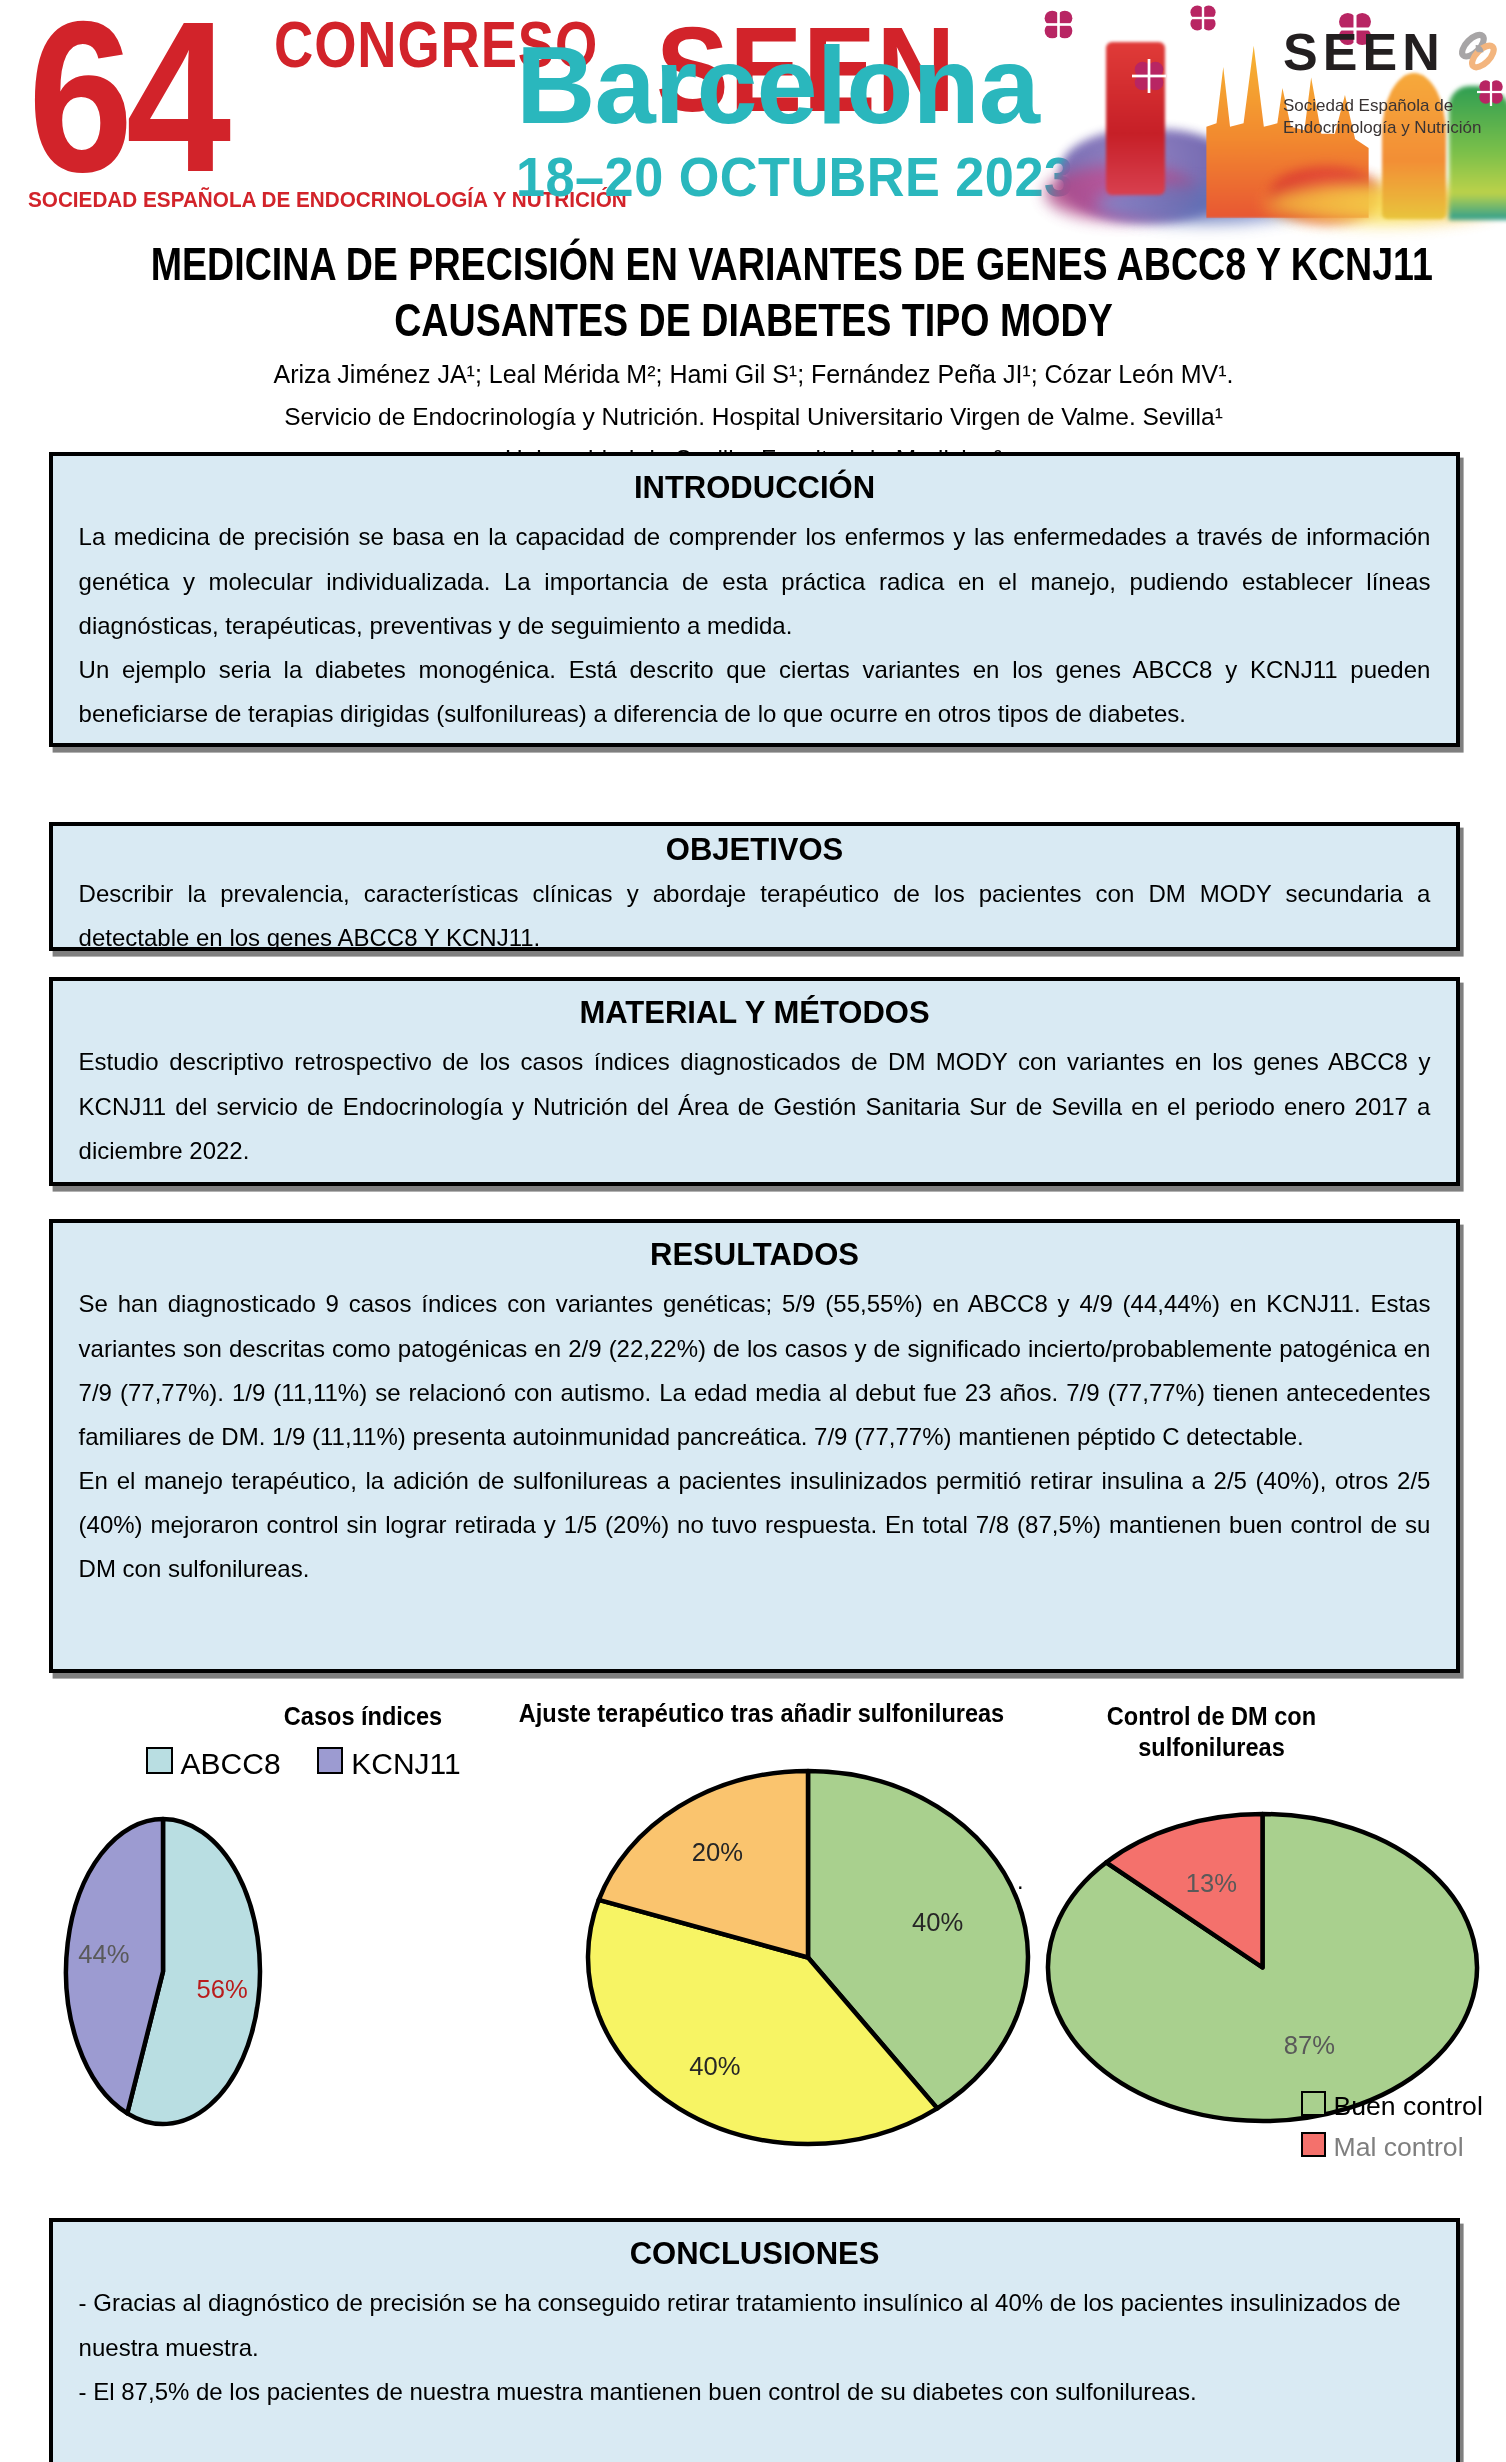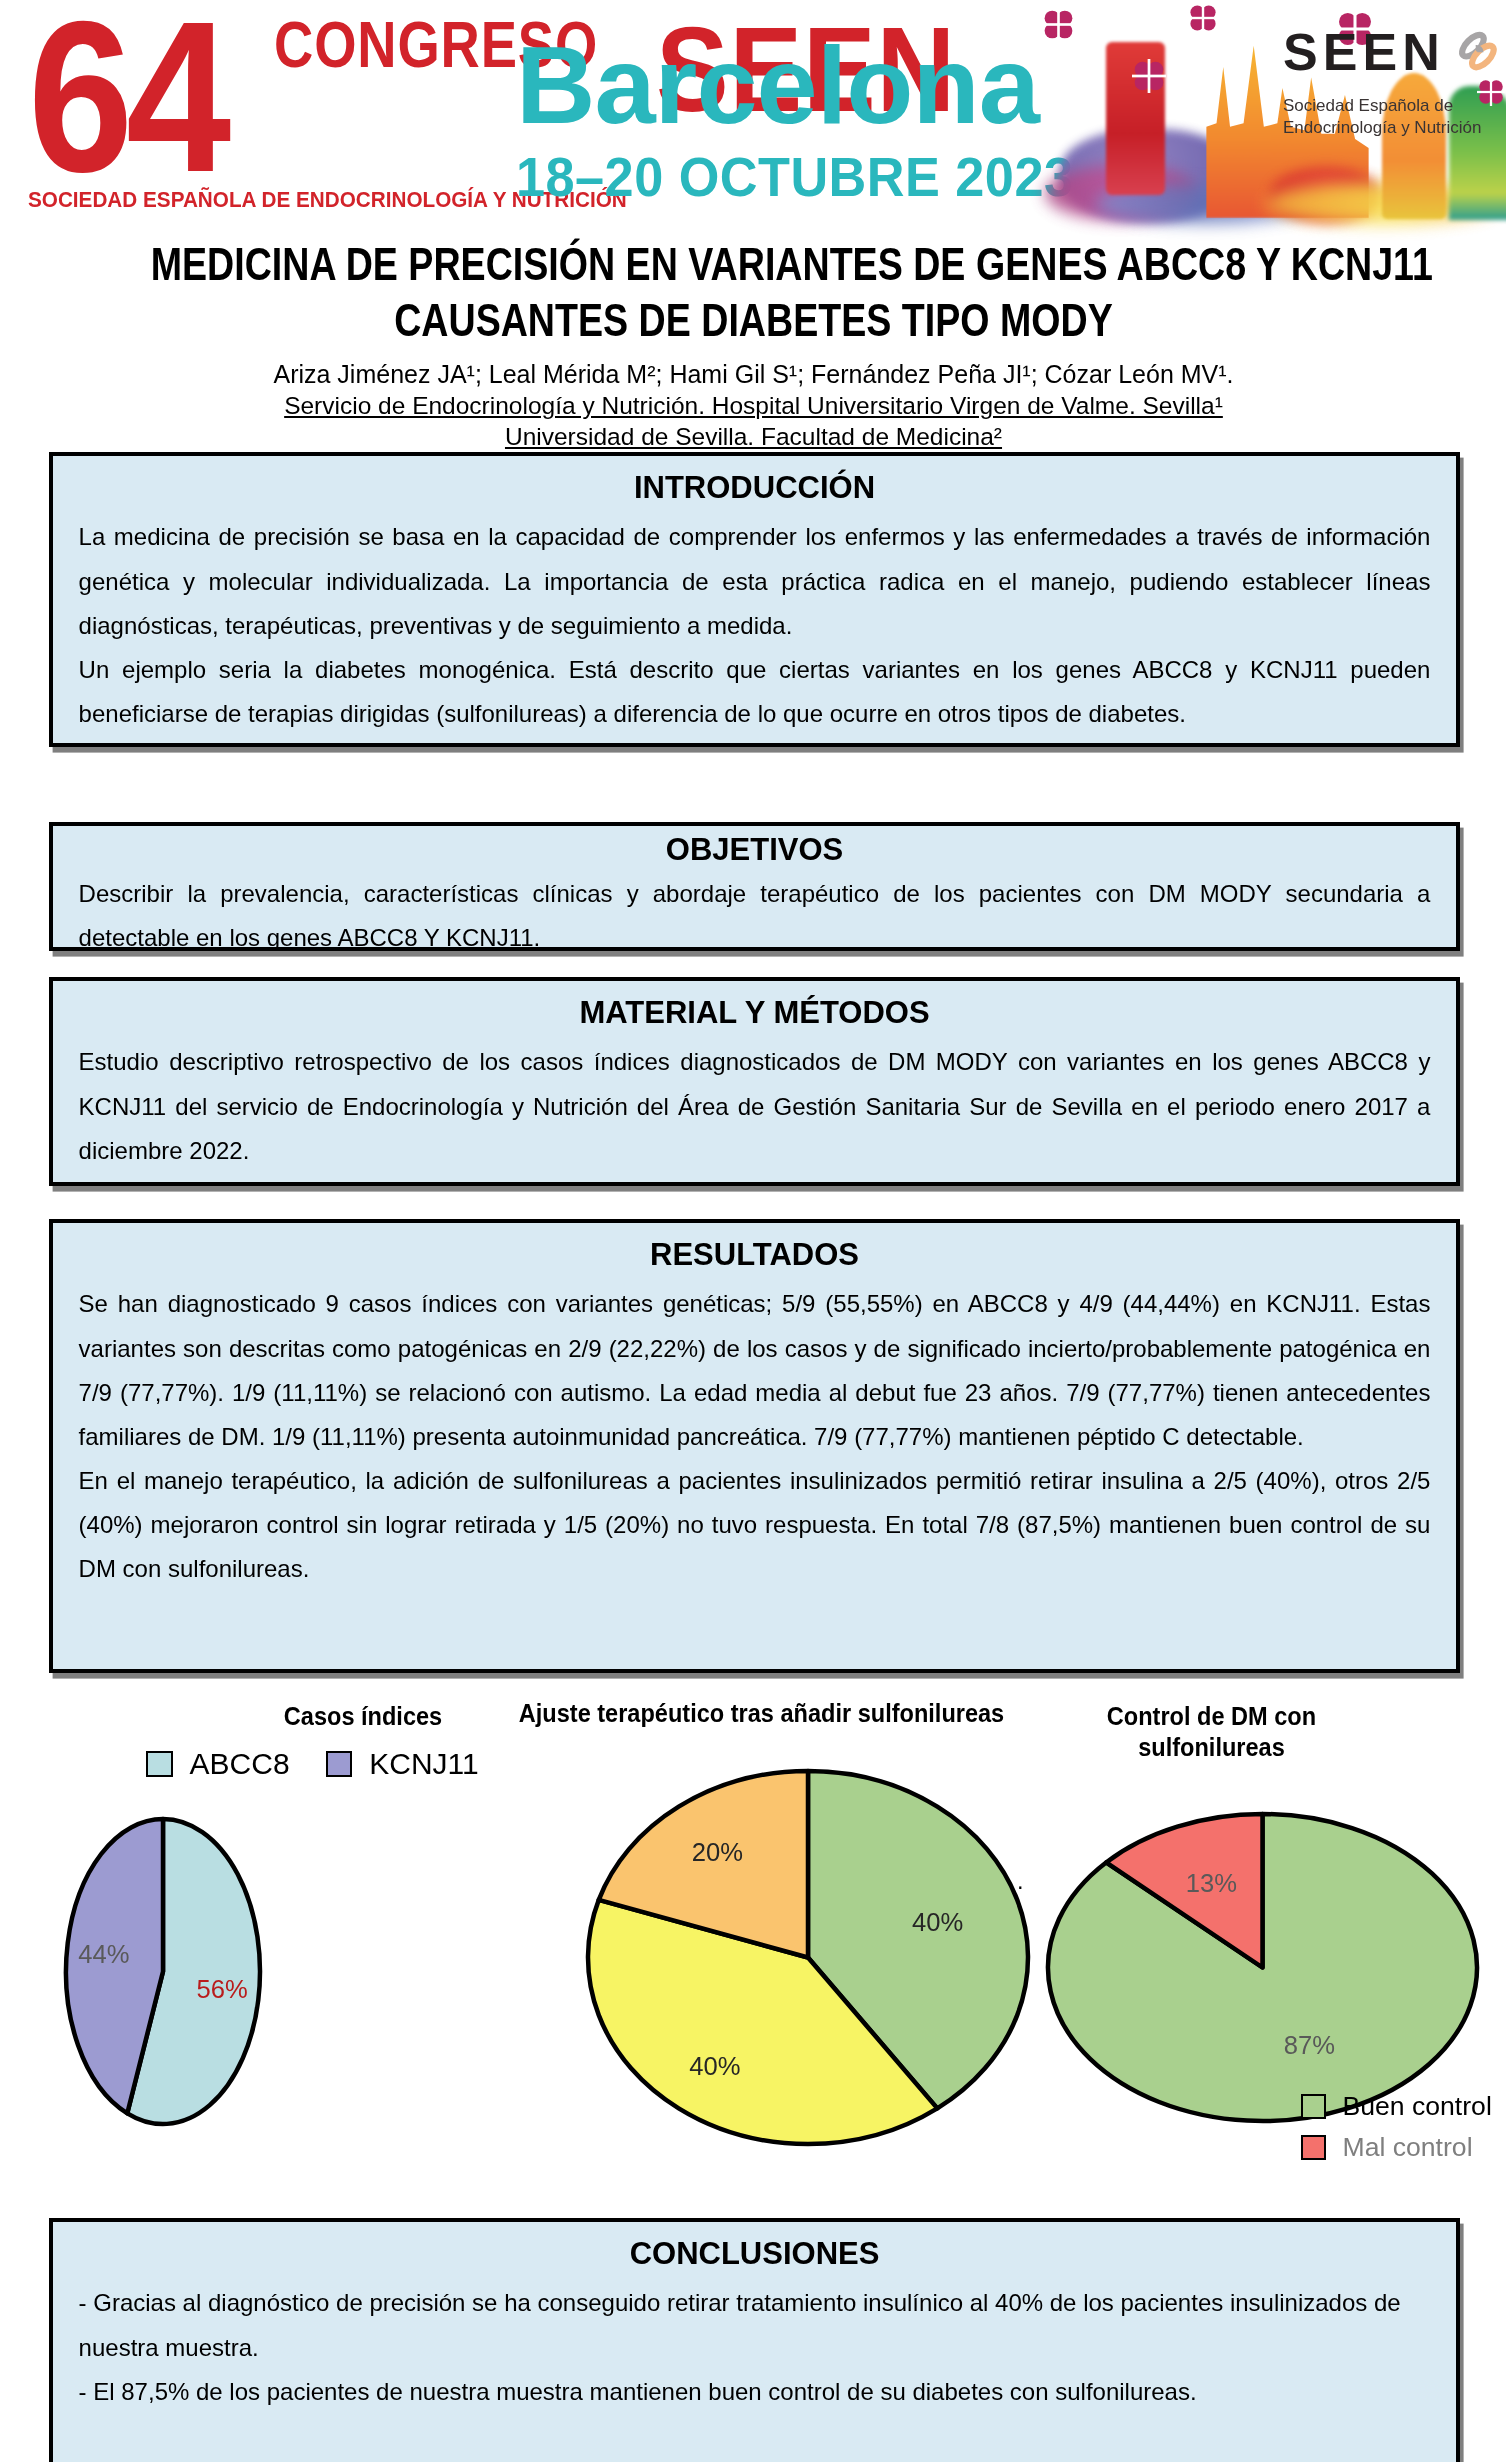--- a/index.html
+++ b/index.html
@@ -61,21 +61,21 @@
   .seen-row{ display:flex; align-items:center; gap:8.2px; }
   .seen-word{ font-size:52px; font-weight:bold; letter-spacing:5.1px; color:#231f20; }
   .seen-knot{ width:77px; height:77px; }
   .seen-sub{ margin-top:5.1px; font-size:17px; color:#3a3434; line-height:1.28; }
 
   
   .title-block{ position:absolute; left:0; top:236px; width:1507px; text-align:center; }
   .title-line{ font-size:47px; font-weight:bold; white-space:nowrap;
                transform:scaleX(.8); transform-origin:50% 50%; line-height:1.2; }
   .authors{ font-size:25px; margin-top:11.2px; }
-  .affil{ font-size:24.5px; margin-top:3px;text-decoration:underline; }
+  .affil{ font-size:24.5px; margin-top:14px; }
 
   
   .box{ position:absolute; left:49px; width:1411px; background:#d9eaf3;
         border:4.1px solid #000; box-shadow:3.6px 5.6px 0 rgba(0,0,0,.5);
         padding:8.2px 25.6px 10.2px; overflow:hidden; }
   .box h2{ text-align:center; font-size:31px; font-weight:bold; margin:6.1px 0 9.2px; }
   .box p{ font-size:24px; line-height:1.84; text-align:justify; }
   .box p.bullet{ text-align:left; }
   #box-intro{ top:452px; height:295px; }
   #box-objetivos{ top:822px; height:129px; padding-top:3.1px; }
@@ -93,21 +93,21 @@
   .stray-dot{ position:absolute; left:1017px; top:1868px; font-size:23.5px; }
 
   .pie{ position:absolute; }
   .pie svg{ display:block; width:100%; height:100%; overflow:visible; }
   #pie1{ left:66px;  top:1819px; width:194px; height:305px; }
   #pie2{ left:588px; top:1771px; width:440px; height:373px; }
   #pie3{ left:1048px; top:1814px; width:429px; height:307px; }
   .pie-label{ position:absolute; transform:translate(-50%,-50%); font-size:25.6px; }
 
   .legend{ position:absolute; display:flex; align-items:center; }
-  .li{ display:flex; align-items:center; gap:17px; }
+  .li{ display:flex; align-items:flex-start; gap:8px; }
   .sw{ display:inline-block; border:2px solid #000; }
   #legend1{ left:146px; top:1747px; gap:36px; font-size:30px; }
   #legend1 .sw{ width:26.6px; height:26.6px; }
   #legend2{ left:0; top:2167px; width:1507px; justify-content:center; gap:22.5px; font-size:24.5px; }
   #legend2 .sw{ width:23.5px; height:23.5px; }
   #legend3{ left:1301px; top:2091px; flex-direction:column; align-items:flex-start; gap:10.2px; font-size:26.6px; }
   #legend3 .sw{ width:24.5px; height:24.5px; }
   #legend3 .li:nth-child(2) .lbl{ color:#7f7f7f; }
 </style>
 </head>

